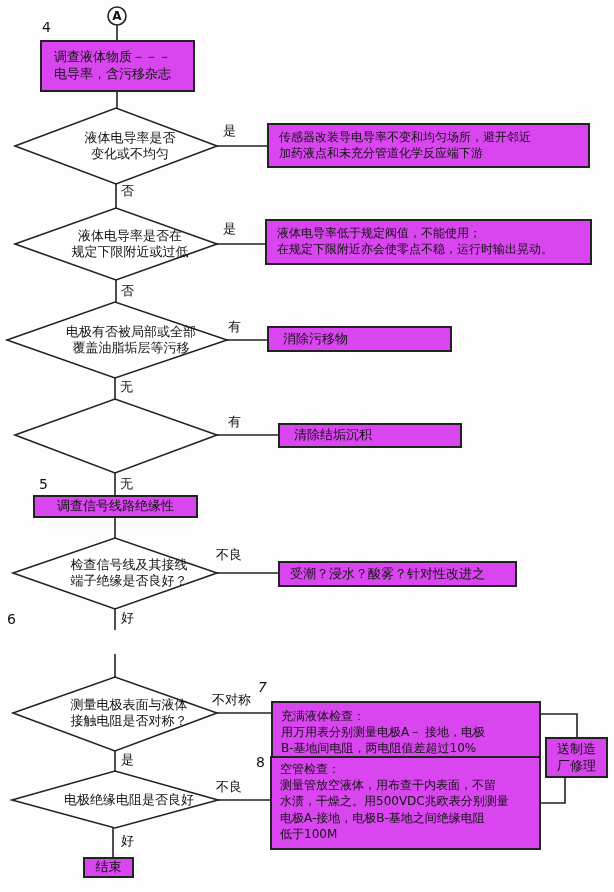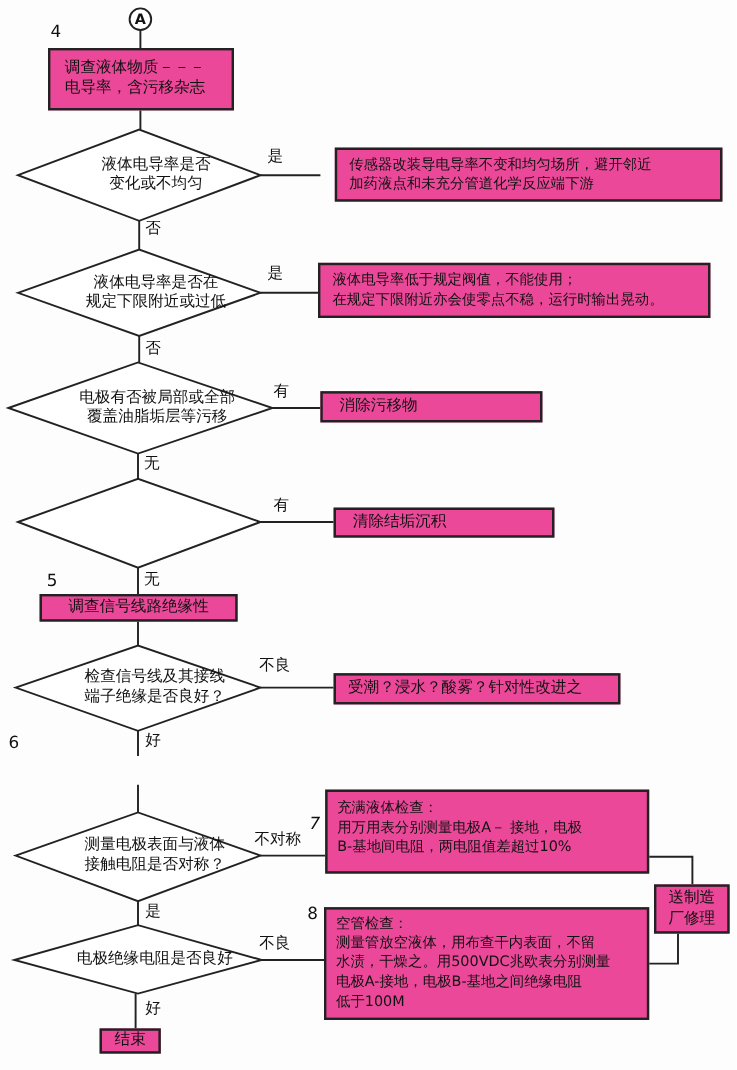--- a/index.html
+++ b/index.html
@@ -2,21 +2,21 @@
 <html><head>
 <meta charset="utf-8">
 <style>
   html,body{margin:0;padding:0;background:#ffffff;}
   .stage{
     position:relative;width:614px;height:892px;background:#fdfdfd;
     font-family:"DejaVu Sans",sans-serif;color:#111;overflow:hidden;
   }
   .layer{position:absolute;left:0;top:0;width:614px;height:892px;}
   .box{
-    position:absolute;box-sizing:border-box;border:2px solid #222;background:#ec4899;
+    position:absolute;box-sizing:border-box;border:2px solid #222;background:#d946ef;
     font-size:12px;line-height:1.3;white-space:pre-line;display:flex;align-items:center;
   }
   .box.topalign{display:block;align-items:flex-start;}
   .box.center{justify-content:center;text-align:center;}
   .dtext{
     position:absolute;transform:translate(-50%,-50%);text-align:center;
     font-size:13px;line-height:1.25;white-space:pre-line;width:230px;margin-left:14px;
   }
   .blabel{position:absolute;font-size:13px;line-height:1;}
   .step{position:absolute;font-size:14px;line-height:1;}
@@ -71,36 +71,36 @@
 
   <div class="step" style="left:42px;top:20px;">4</div>
   <div class="step" style="left:39px;top:477px;">5</div>
   <div class="step" style="left:7px;top:612px;">6</div>
   <div class="step" style="left:258px;top:680px;font-style:italic;">7</div>
   <div class="step" style="left:256px;top:755px;">8</div>
 
   <div class="box" style="left:40px;top:40px;width:155px;height:52px;padding-left:12px;font-size:13px;">调查液体物质－－－
 电导率，含污移杂志</div>
 
-  <div class="box" style="left:267px;top:123px;width:323px;height:45px;padding-left:10px;margin-left:12px;">传感器改装导电导率不变和均匀场所，避开邻近
+  <div class="box" style="left:267px;top:123px;width:323px;height:45px;padding-left:10px;">传感器改装导电导率不变和均匀场所，避开邻近
 加药液点和未充分管道化学反应端下游</div>
 
   <div class="box" style="left:265px;top:219px;width:327px;height:46px;padding-left:10px;">液体电导率低于规定阀值，不能使用；
 在规定下限附近亦会使零点不稳，运行时输出晃动。</div>
 
   <div class="box" style="left:267px;top:326px;width:185px;height:26px;padding-left:14px;font-size:13px;">消除污移物</div>
 
   <div class="box" style="left:278px;top:423px;width:184px;height:25px;padding-left:14px;font-size:13px;">清除结垢沉积</div>
 
   <div class="box center" style="left:33px;top:495px;width:165px;height:23px;font-size:13px;">调查信号线路绝缘性</div>
 
   <div class="box" style="left:278px;top:561px;width:239px;height:26px;padding-left:10px;font-size:13px;">受潮？浸水？酸雾？针对性改进之</div>
 
 
-  <div class="box topalign" style="left:271px;top:658px;width:270px;height:70px;padding:5px 8px;line-height:1.35;">充满液体检查：
+  <div class="box topalign" style="left:271px;top:701px;width:270px;height:70px;padding:5px 8px;line-height:1.35;">充满液体检查：
 用万用表分别测量电极A－ 接地，电极
 B-基地间电阻，两电阻值差超过10%</div>
 
   <div class="box topalign" style="left:270px;top:756px;width:271px;height:94px;padding:3px 8px;line-height:1.35;">空管检查：
 测量管放空液体，用布查干内表面，不留
 水渍，干燥之。用500VDC兆欧表分别测量
 电极A-接地，电极B-基地之间绝缘电阻
 低于100M</div>
 
   <div class="box center" style="left:545px;top:737px;width:63px;height:41px;font-size:13px;">送制造

